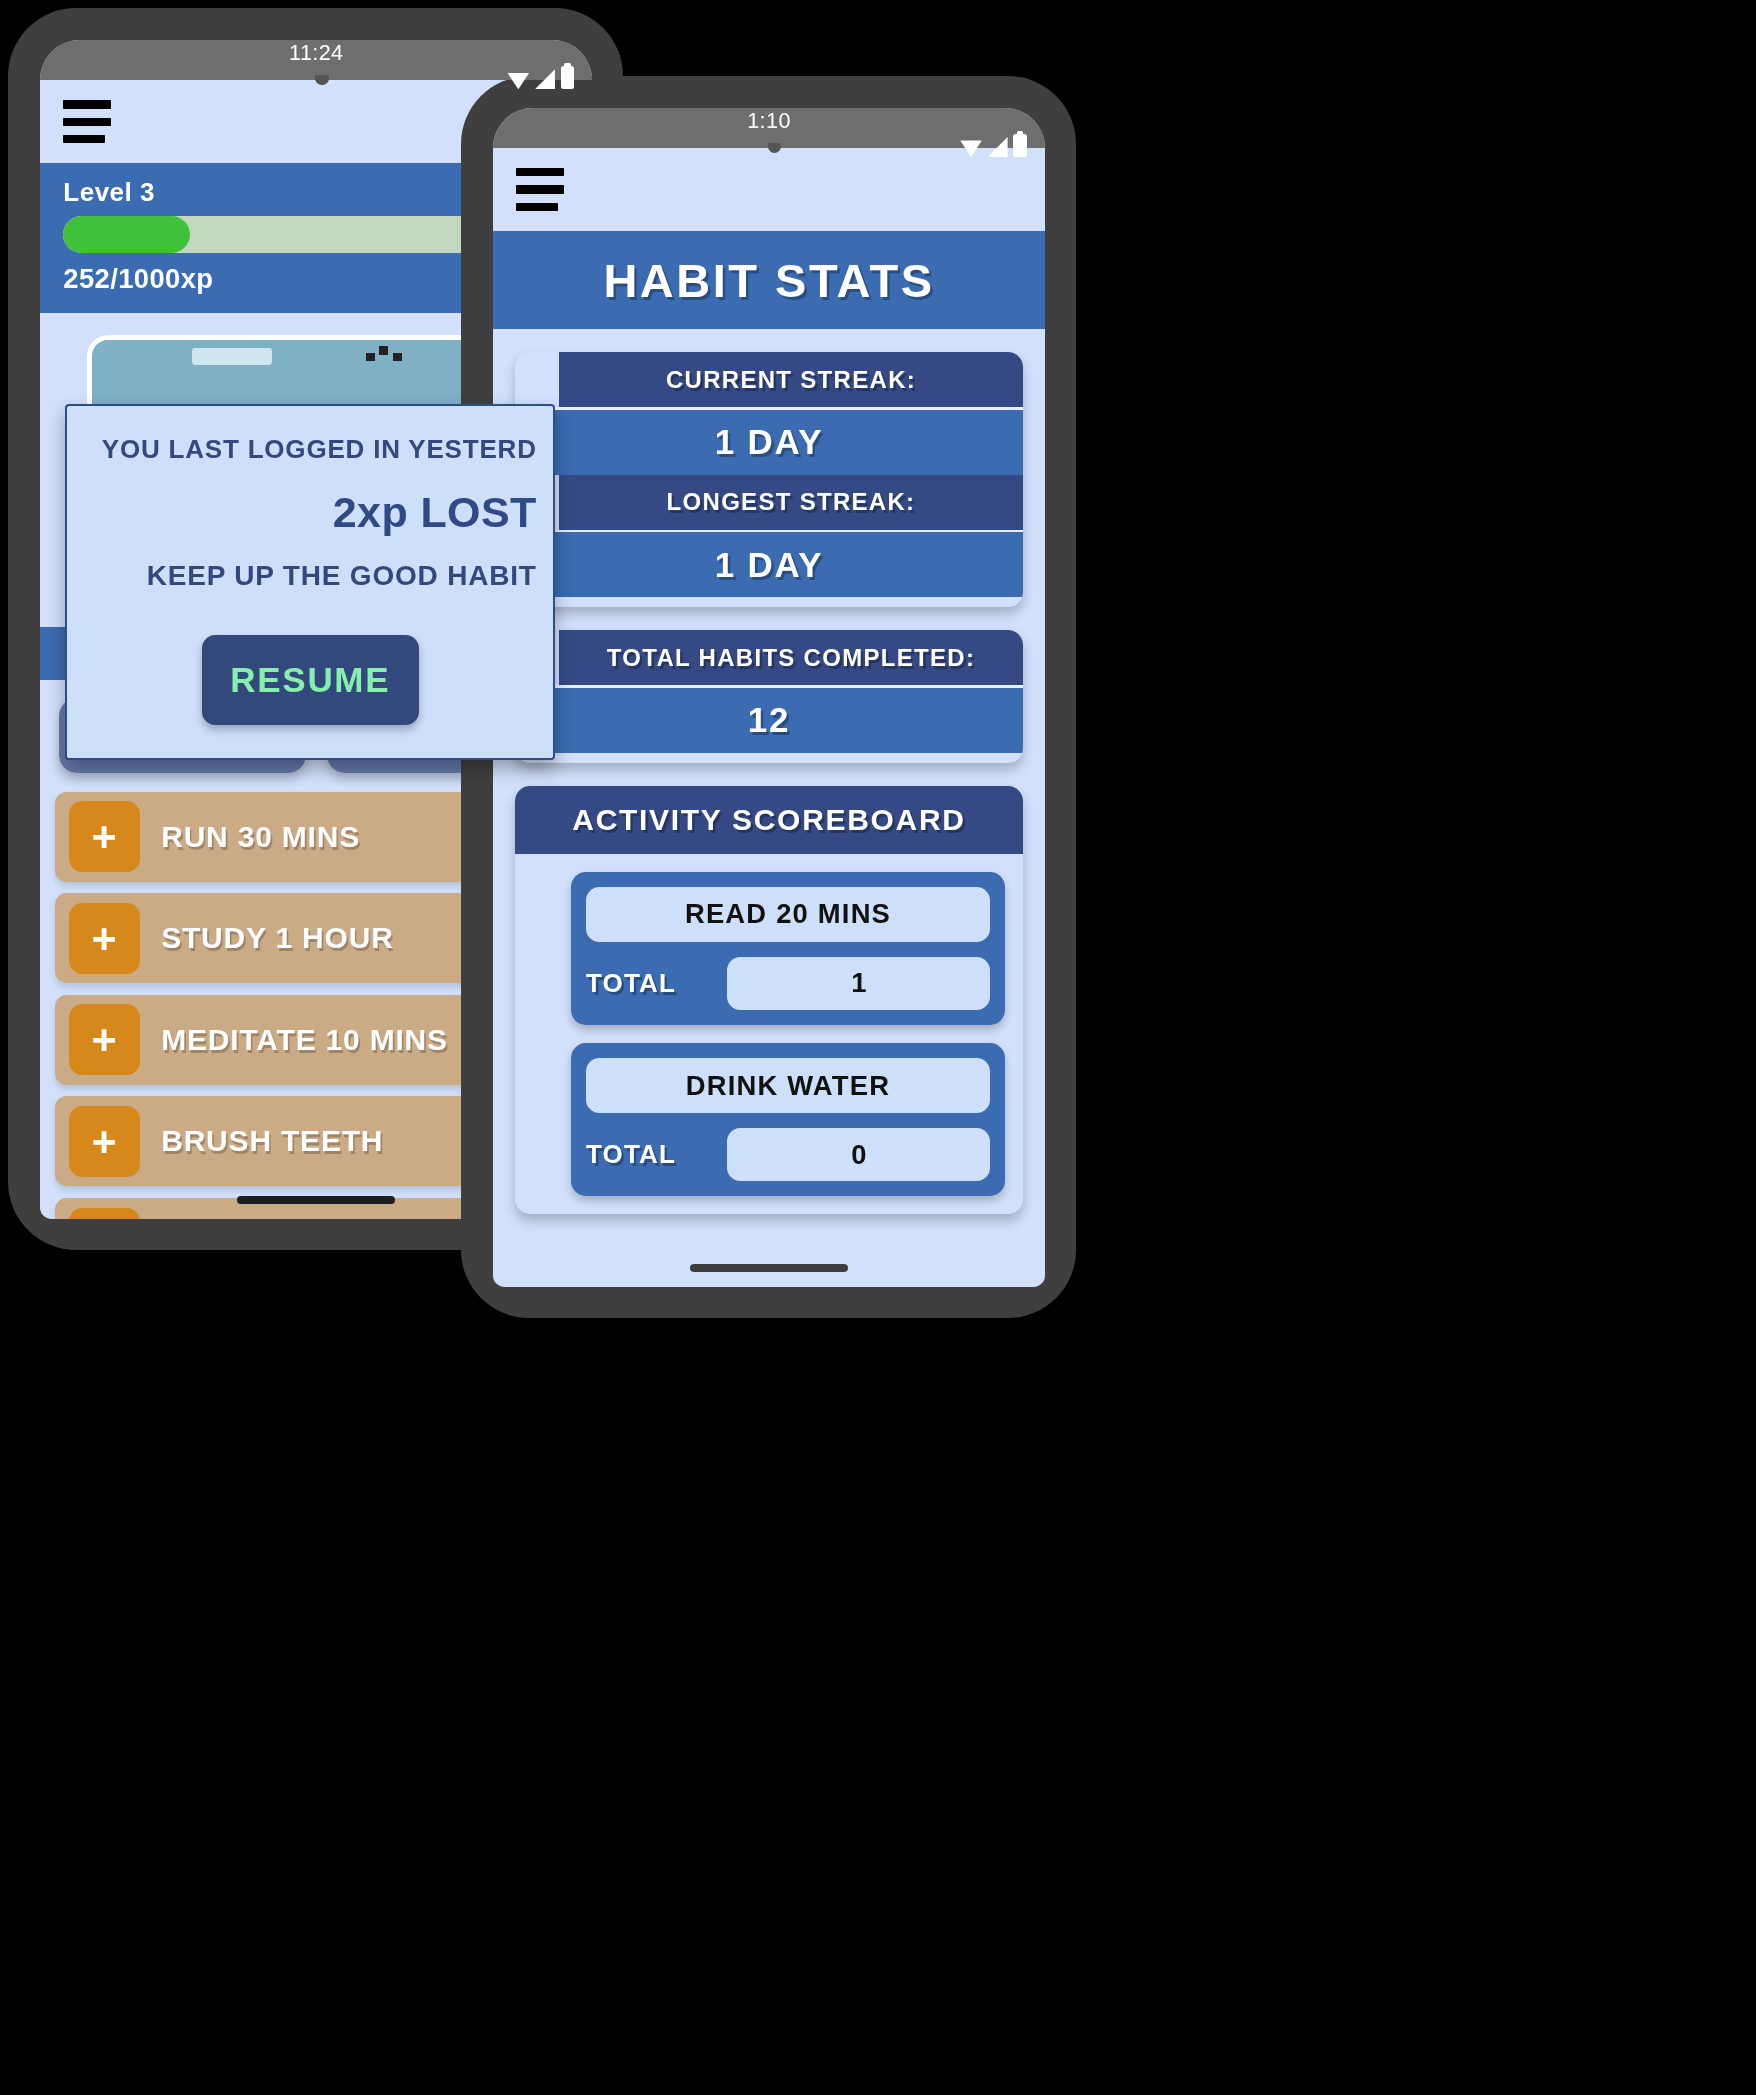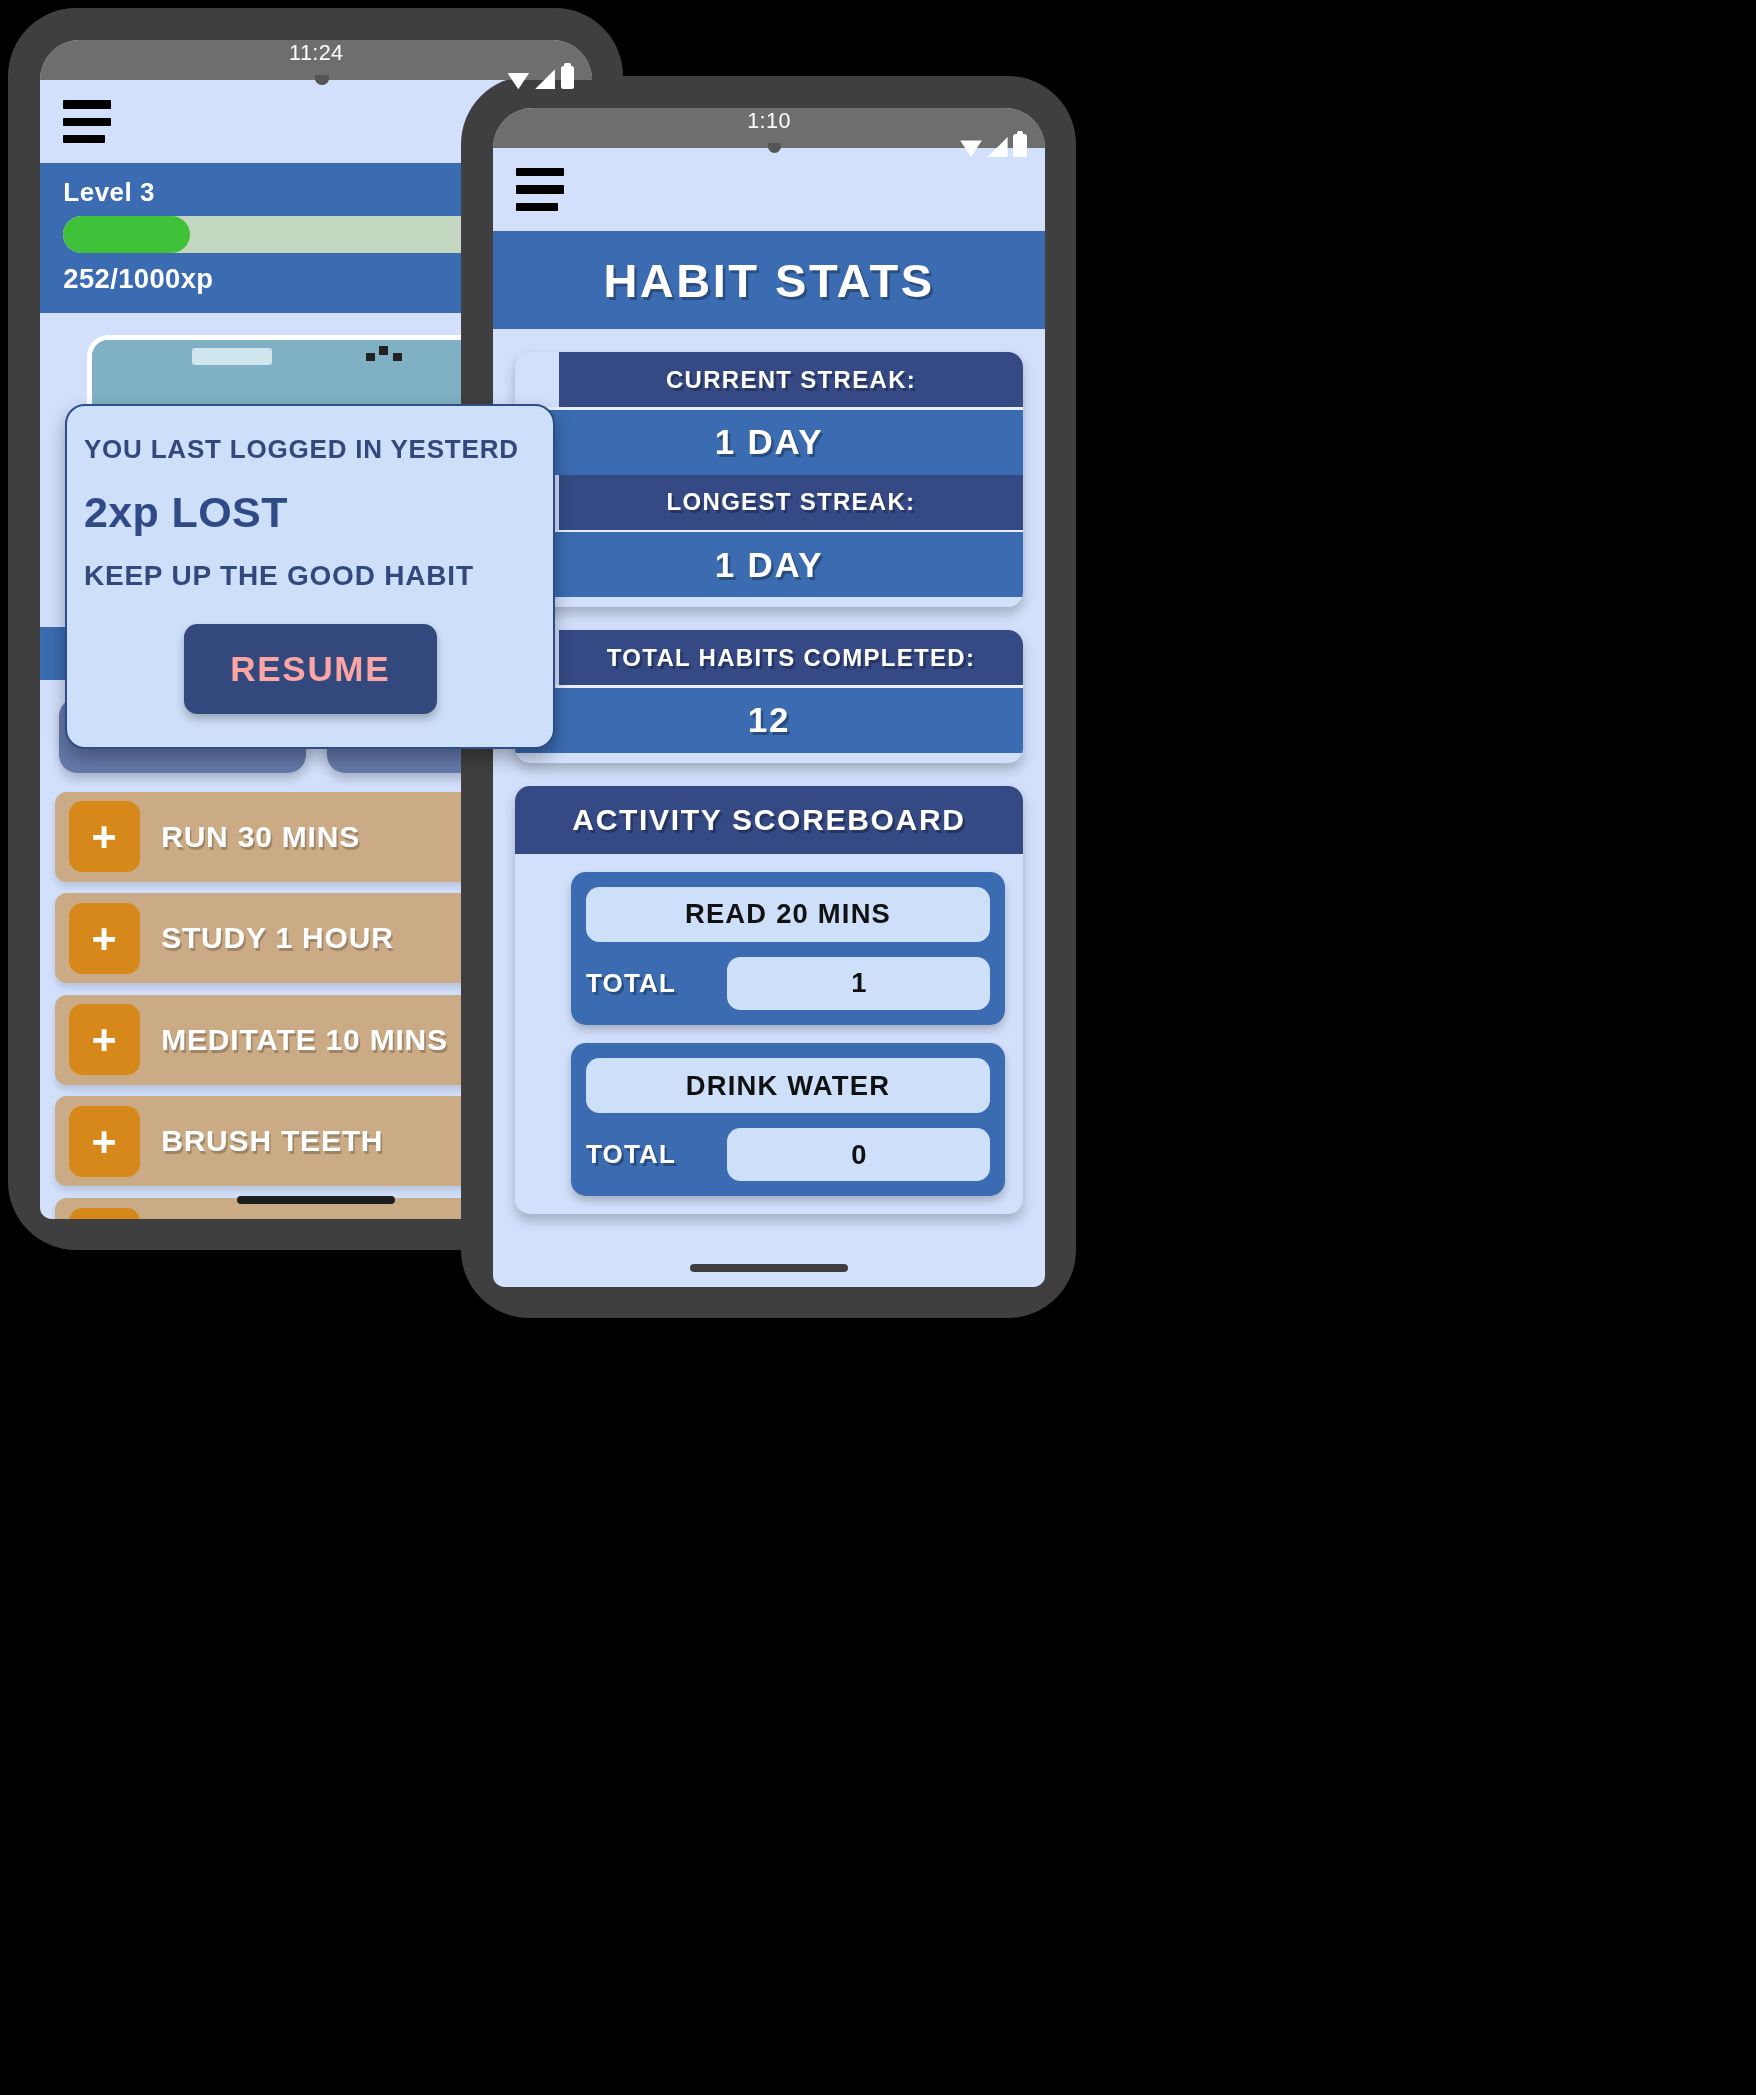--- a/index.html
+++ b/index.html
@@ -95,27 +95,27 @@
   .habit-row { background:#cbab85; border-radius: 11.6px; height: 90px; display:flex;
       align-items:center; padding: 0 13.3px; box-shadow: 0 4.2px 6.6px rgba(0,0,0,0.12); }
   .habit-plus { width: 71px; height: 71px; background:#d6881b; border-radius: 13.3px;
       display:flex; align-items:center; justify-content:center; color:#fff;
       font-size: 43px; font-weight:700; line-height:1; cursor:pointer; }
   .habit-name { margin-left: 21.6px; color:#ffffff; font-size: 30px; font-weight:700;
       letter-spacing: 0.8px; text-shadow: 1.7px 2.5px 0 rgba(0,0,0,0.22); }
 
   
   .modal { position:absolute; left: 25px; top: 364px; width: 490px; background:#cddff9;
-      border: 2.5px solid #2c4d87; border-radius: 20px; padding: 28px 16.6px 33px 16.6px;
-      text-align:left; z-index: 20; box-shadow: 0 8.3px 18.3px rgba(0,0,0,0.30); }
+      border: 2.5px solid #2c4d87; border-radius: 4px; padding: 28px 16.6px 33px 16.6px;
+      text-align:right; z-index: 20; box-shadow: 0 8.3px 18.3px rgba(0,0,0,0.30); }
   .modal .m1 { color:#33497e; font-size: 26px; font-weight:700; letter-spacing: 0.8px; }
   .modal .m2 { color:#2f4a85; font-size: 43px; font-weight:700; margin-top: 23px; letter-spacing:0.4px;}
   .modal .m3 { color:#33497e; font-size: 28px; font-weight:700; margin-top: 23px; letter-spacing: 0.8px;}
-  .modal .resume { margin: 32px auto 0 auto; width: 253px; height: 90px; background:#33497e;
-      border-radius: 13.3px; color:#fca5a5; font-size: 35px; font-weight:700; letter-spacing: 1.7px;
+  .modal .resume { margin: 43px auto 0 auto; width: 217px; height: 90px; background:#33497e;
+      border-radius: 13.3px; color:#86efac; font-size: 35px; font-weight:700; letter-spacing: 1.7px;
       display:flex; align-items:center; justify-content:center; cursor:pointer;
       box-shadow: 0 5px 8.3px rgba(0,0,0,0.25); }
 
   .home-ind { position:absolute; bottom: 15px; left:50%; transform:translateX(-50%);
       width: 158px; height: 8.3px; background:#3e3e3e; border-radius: 5px; }
   .home-ind.light { background:#1d1d1d; }
 
   
   .title-bar { background:#3b6bb0; height: 98px; display:flex; align-items:center;
       justify-content:center; }

